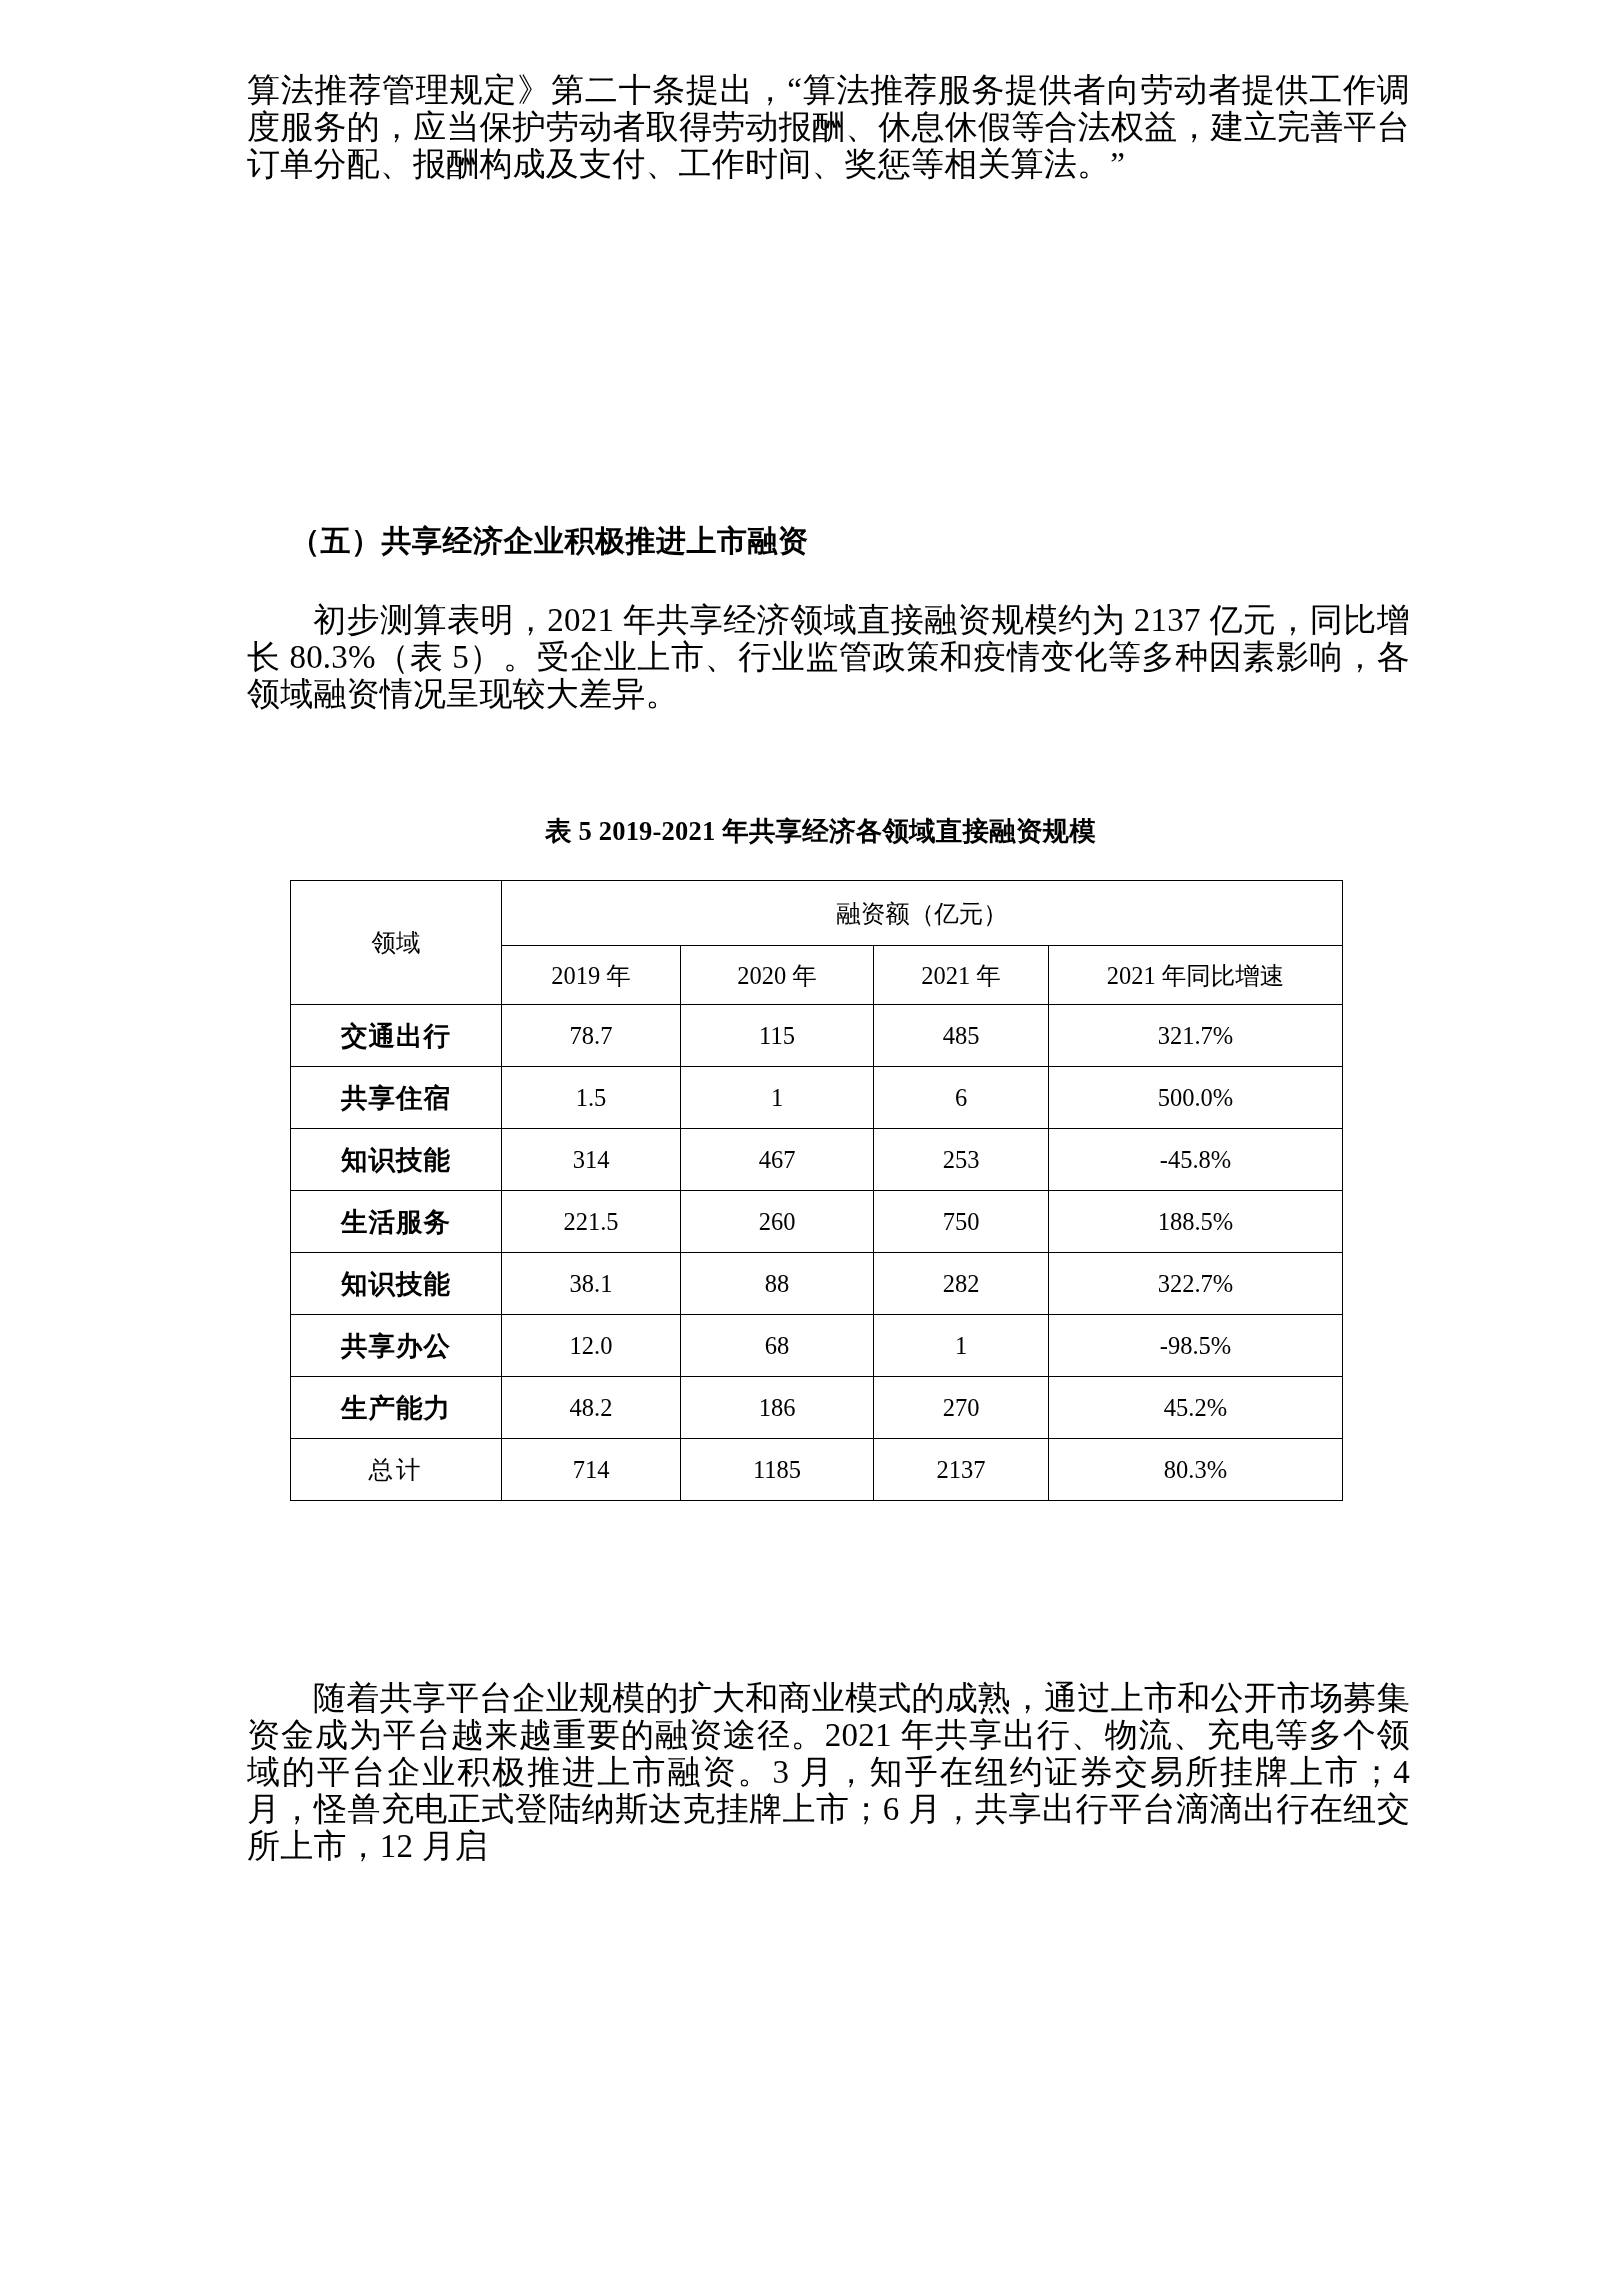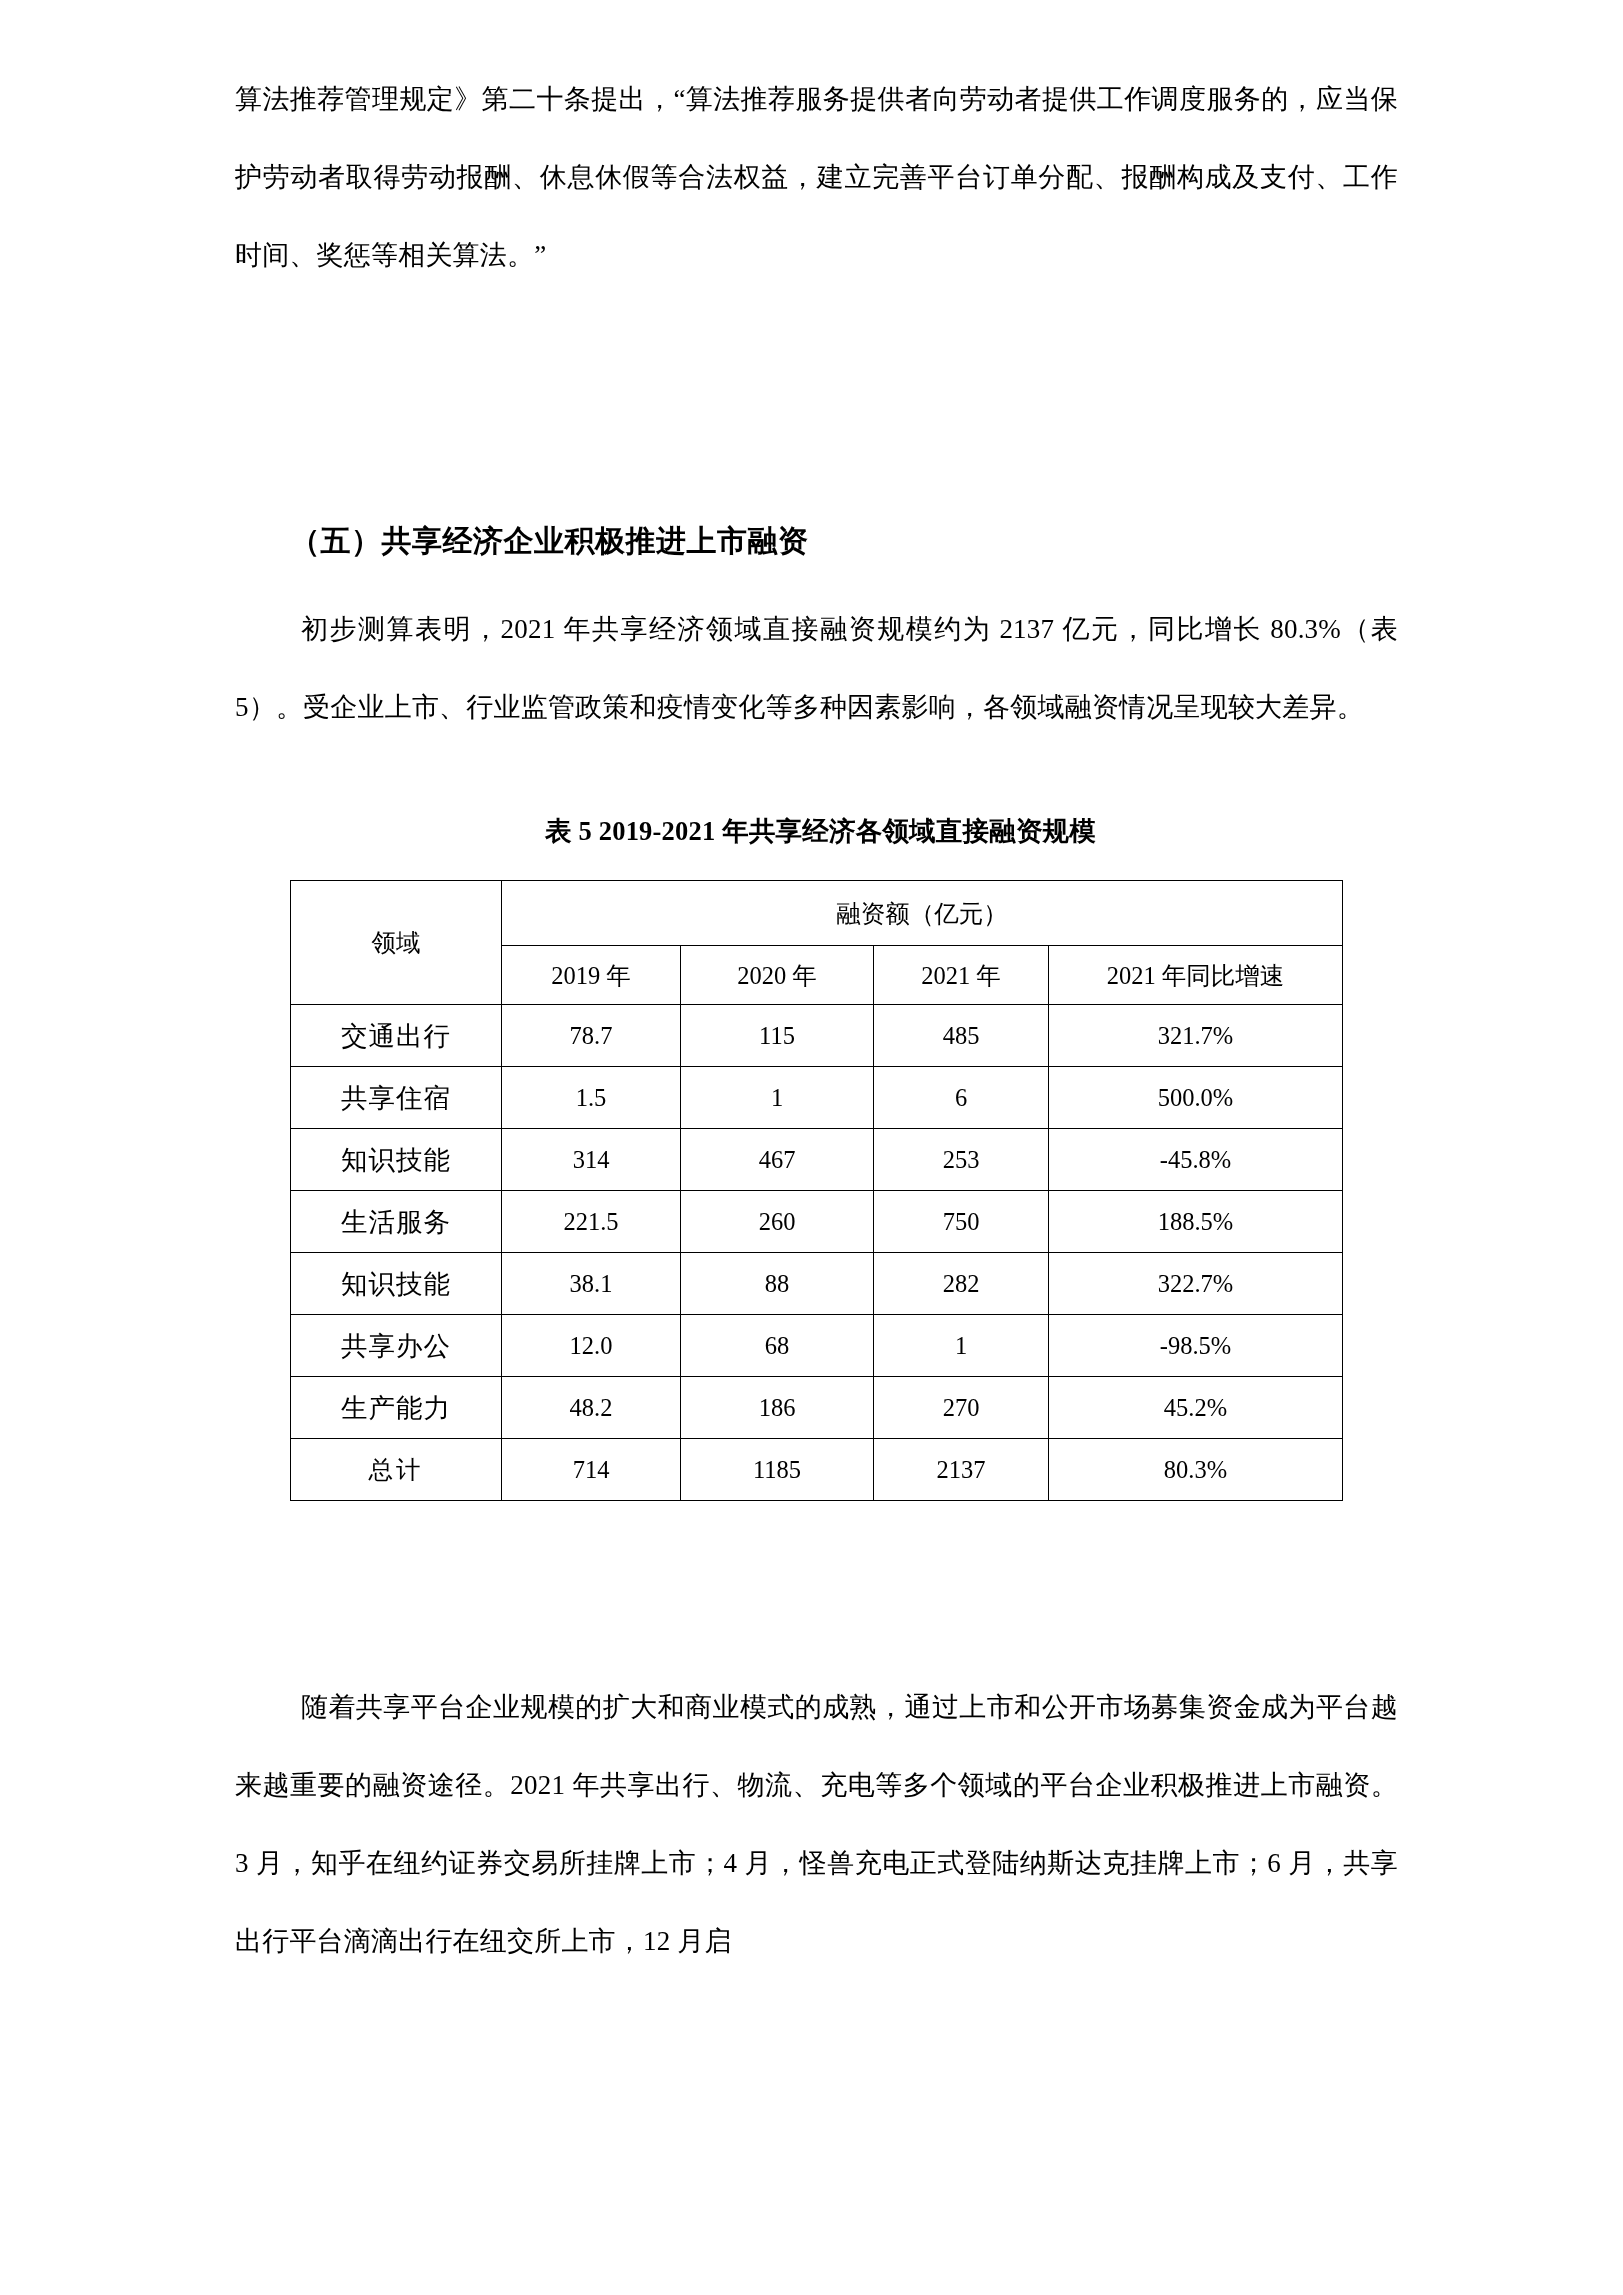--- a/index.html
+++ b/index.html
@@ -21,26 +21,26 @@
   }
   .content {
     position: absolute;
     left: 231px;
     top: 0;
     width: 1163px;
   }
 
   
   .para {
-    font-size: 27px;
-    line-height: 78px;
+    font-size: 33px;
+    line-height: 37px;
     text-align: justify;
     text-justify: inter-ideograph;
     letter-spacing: 0.2px;
-    margin: 4px;
+    margin: 16px;
   }
   .para.indent {
     text-indent: 66px;
   }
 
   
   .section-heading {
     font-size: 30px;
     line-height: 54px;
     font-weight: bold;
@@ -96,21 +96,21 @@
     font-size: 26.5px;
     height: 64px;
   }
   .cell-sub-head {
     font-weight: bold;
     font-size: 25.5px;
     height: 58px;
   }
   .row-body td { height: 61px; }
   .row-body td.field-name {
-    font-weight: normal;
+    font-weight: bold;
     font-size: 26.5px;
     letter-spacing: 1px;
   }
   .row-total td {
     font-weight: bold;
     height: 61px;
     font-size: 26.5px;
   }
   .row-total td.field-name { letter-spacing: 2.9px; }
 

